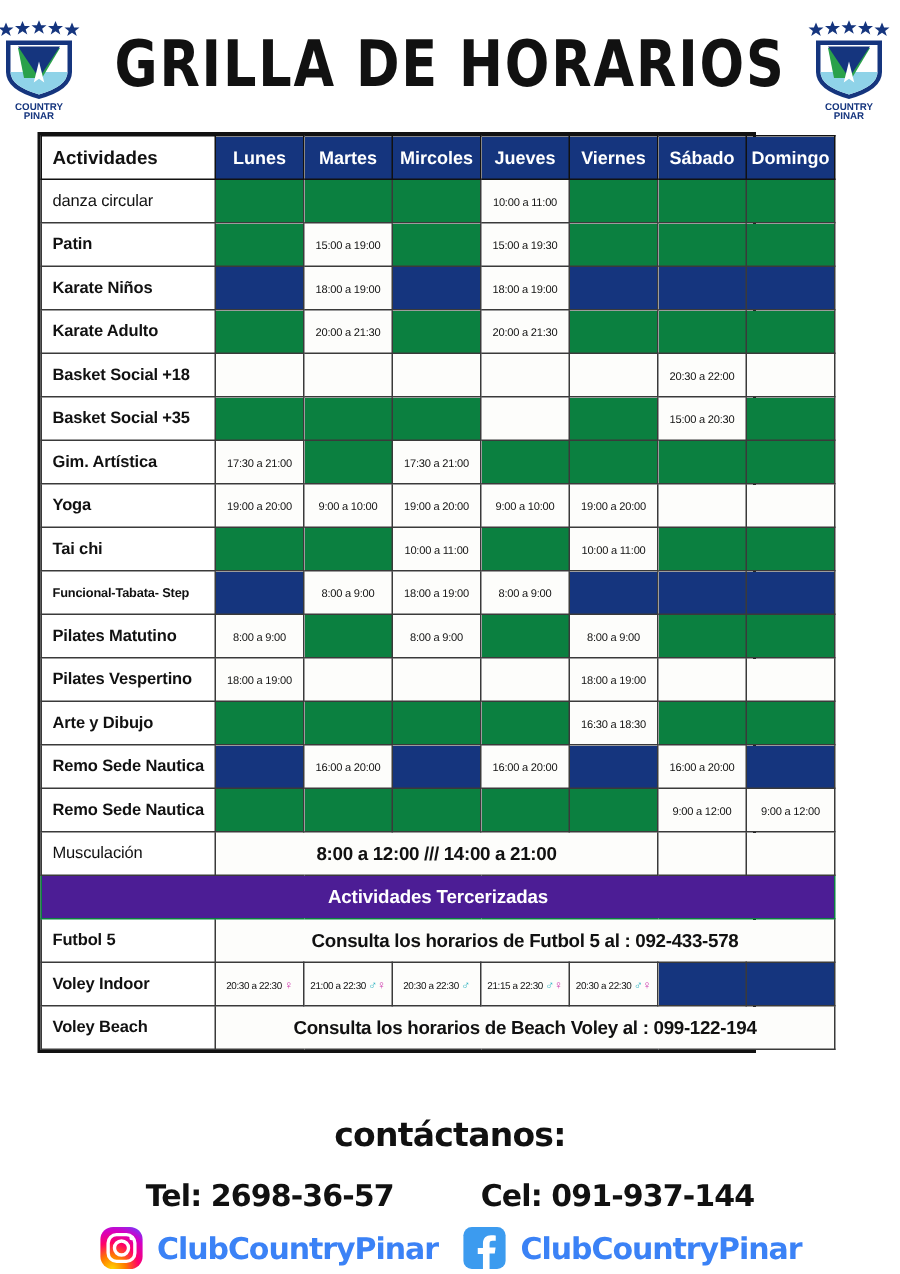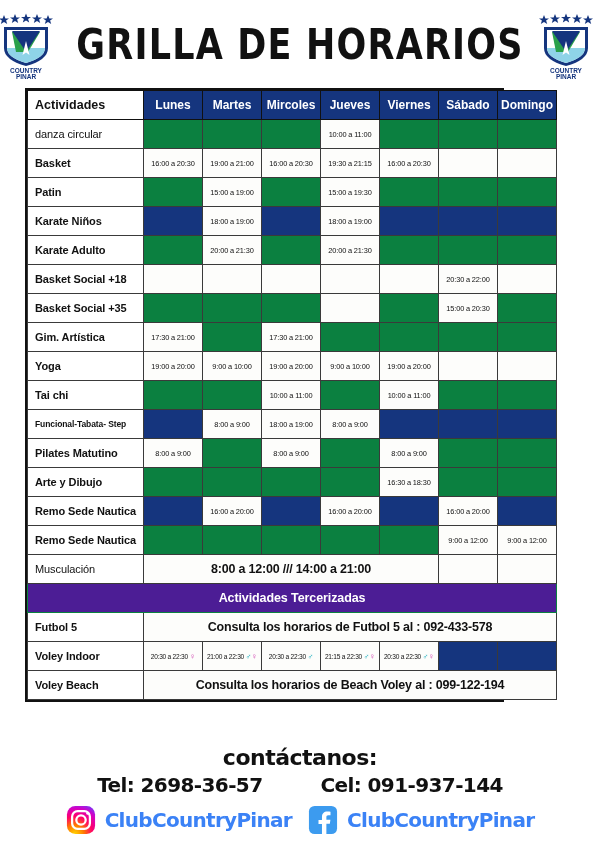--- a/index.html
+++ b/index.html
@@ -119,21 +119,21 @@
     left:0;top:745px;width:600px;
     text-align:center;
   }
   .contact{
     font-family:"DejaVu Sans", sans-serif;
     font-weight:bold;font-size:22px;color:#111;
     letter-spacing:-.5px;
   }
   .phones{
     display:flex;justify-content:center;gap:58px;
-    margin-top:3px;
+    margin-top:15px;
     font-family:"DejaVu Sans", sans-serif;
     font-weight:bold;font-size:20px;color:#111;
     letter-spacing:-.6px;
   }
   .socials{
     display:flex;justify-content:center;align-items:center;
     gap:16px;margin-top:8px;
   }
   .soc{display:flex;align-items:center;gap:9px;}
   .soc-label{
@@ -220,30 +220,20 @@
           <td class="act-cell reg">danza circular</td>
           <td class="g"></td>
           <td class="g"></td>
           <td class="g"></td>
           <td class="time">10:00 a 11:00</td>
           <td class="g"></td>
           <td class="g"></td>
           <td class="g"></td>
         </tr>
         <tr>
-          <td class="act-cell">Basket</td>
-          <td class="time">16:00 a 20:30</td>
-          <td class="time">19:00 a 21:00</td>
-          <td class="time">16:00 a 20:30</td>
-          <td class="time">19:30 a 21:15</td>
-          <td class="time">16:00 a 20:30</td>
-          <td class="w"></td>
-          <td class="w"></td>
-        </tr>
-        <tr>
           <td class="act-cell">Patin</td>
           <td class="g"></td>
           <td class="time">15:00 a 19:00</td>
           <td class="g"></td>
           <td class="time">15:00 a 19:30</td>
           <td class="g"></td>
           <td class="g"></td>
           <td class="g"></td>
         </tr>
         <tr>
@@ -328,20 +318,30 @@
         </tr>
         <tr>
           <td class="act-cell">Pilates Matutino</td>
           <td class="time">8:00 a 9:00</td>
           <td class="g"></td>
           <td class="time">8:00 a 9:00</td>
           <td class="g"></td>
           <td class="time">8:00 a 9:00</td>
           <td class="g"></td>
           <td class="g"></td>
+        </tr>
+        <tr>
+          <td class="act-cell">Pilates Vespertino</td>
+          <td class="time">18:00 a 19:00</td>
+          <td class="w"></td>
+          <td class="w"></td>
+          <td class="w"></td>
+          <td class="time">18:00 a 19:00</td>
+          <td class="w"></td>
+          <td class="w"></td>
         </tr>
         <tr>
           <td class="act-cell">Arte y Dibujo</td>
           <td class="g"></td>
           <td class="g"></td>
           <td class="g"></td>
           <td class="g"></td>
           <td class="time">16:30 a 18:30</td>
           <td class="g"></td>
           <td class="g"></td>

